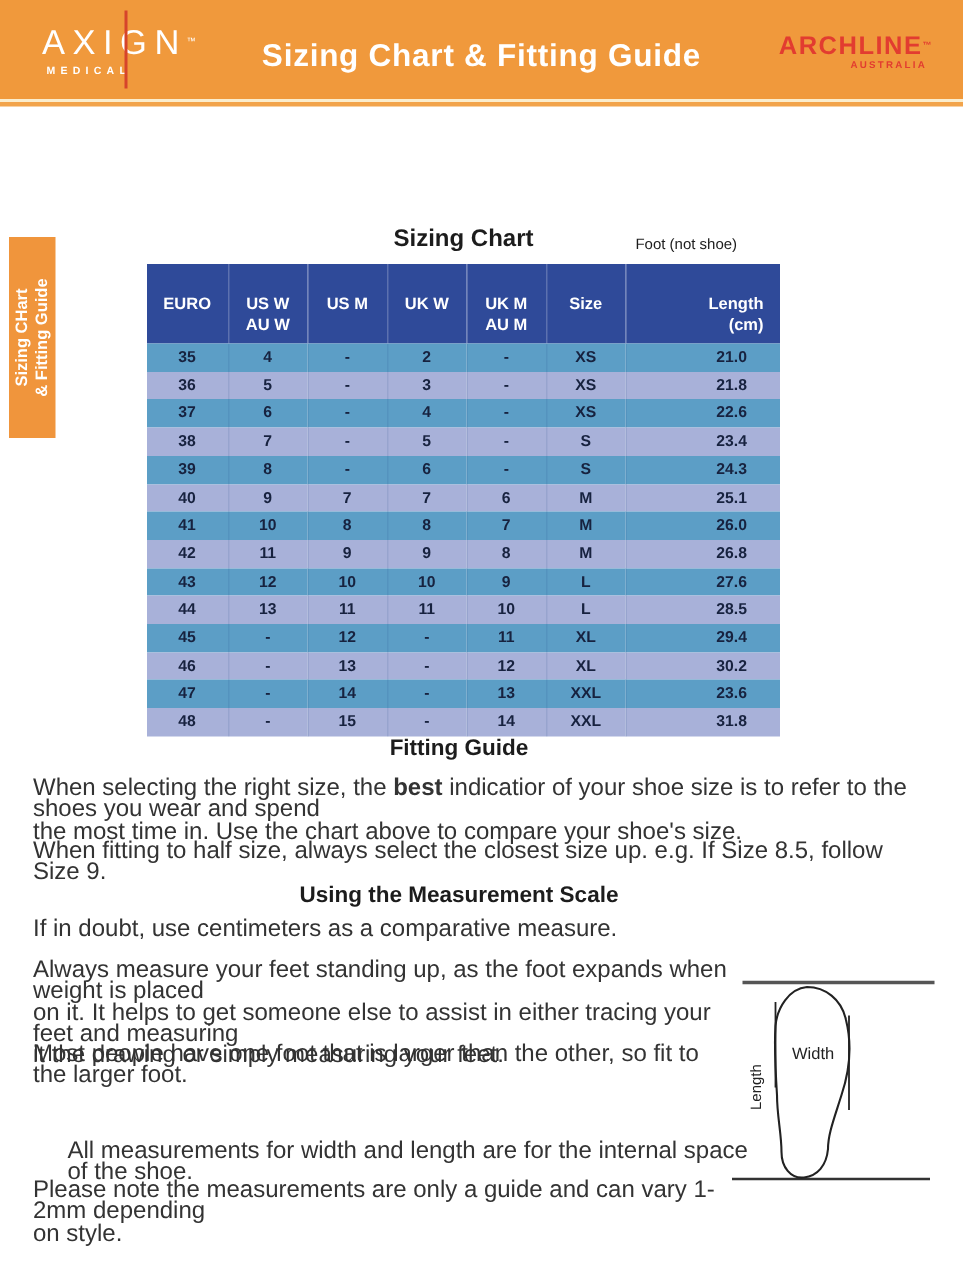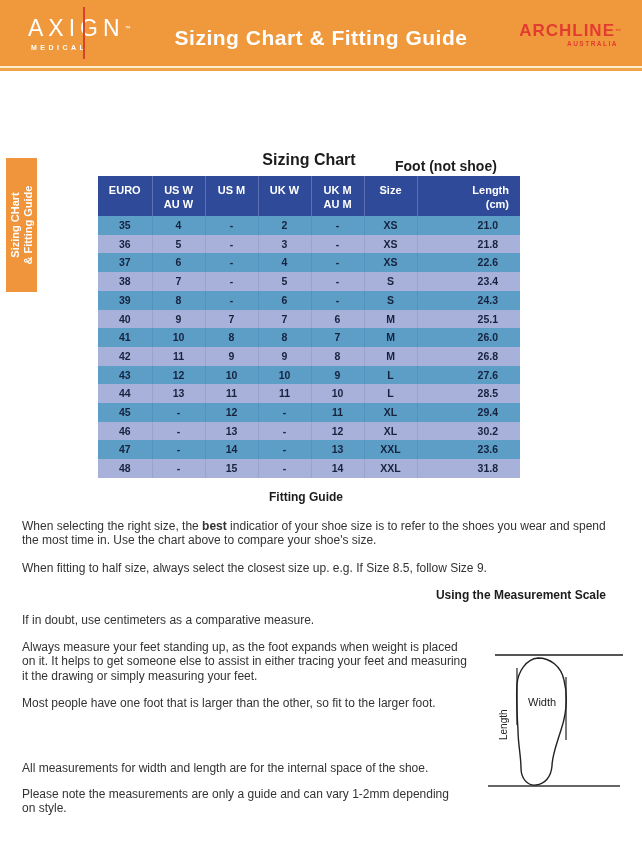--- a/index.html
+++ b/index.html
@@ -30,44 +30,44 @@
 
   
   .side-tab { position:absolute; left:6px; top:158px; width:31px; height:134px; background:#F0953C;
     display:flex; align-items:center; justify-content:center; }
   .side-tab-label { transform:rotate(-90deg); width:134px; flex:none; text-align:center;
     color:#fff; font-size:11px; font-weight:bold; line-height:13px; white-space:pre-line; }
 
   
   .chart-title { position:absolute; left:98px; top:151px; width:422px; text-align:center;
     font-size:16px; font-weight:bold; color:#1c1c1c; }
-  .foot-note { position:absolute; left:395px; top:158px; width:125px; text-align:left;
-    font-size:14px; font-weight:bold; color:#1c1c1c; }
+  .foot-note { position:absolute; left:395px; top:158px; width:125px; text-align:center;
+    font-size:10px; font-weight:normal; color:#1c1c1c; }
 
   .size-table { position:absolute; left:98px; top:176px; width:422px;
     border-collapse:collapse; table-layout:fixed; }
   .size-table col.c0 { width:54px; }
   .size-table col.c1, .size-table col.c2, .size-table col.c3,
   .size-table col.c4, .size-table col.c5 { width:53px; }
   .size-table col.c6 { width:103px; }
   .size-table th { background:#2F4A99; color:#fff; font-size:11px; font-weight:bold;
-    white-space:pre-line; line-height:13.5px; padding:8px 0 5px 0; text-align:center; vertical-align:top; }
+    white-space:pre-line; line-height:13.5px; padding:21px 0 5px 0; text-align:center; vertical-align:top; }
   .size-table th:not(:first-child) { border-left:1px solid rgba(255,255,255,0.22); }
   .size-table th.len { text-align:right; padding-right:11px; }
   .size-table td { height:18.7px; font-size:10.5px; font-weight:bold; color:#17223f;
     text-align:center; padding:0; line-height:18.7px; }
   .size-table td:not(:first-child) { border-left:1px solid rgba(35,70,130,0.12); }
   .size-table td.len { text-align:right; padding-right:22px; }
   .size-table tbody tr:nth-child(odd)  { background:#5C9EC6; }
   .size-table tbody tr:nth-child(even) { background:#A8B1D9; }
 
   
   .sec-heading { position:absolute; left:6px; width:600px; text-align:center;
-    font-size:12px; font-weight:bold; color:#1c1c1c; }
-  .para { position:absolute; left:22px; color:#333; font-size:12px; line-height:14.3px; white-space:pre-line; }
+    font-size:15px; font-weight:bold; color:#1c1c1c; }
+  .para { position:absolute; left:22px; color:#333; font-size:16px; line-height:14.3px; white-space:pre-line; }
 
   
   .foot-diagram { position:absolute; left:485px; top:645px; }
 </style>
 </head>
 <body>
 
 <div class="page">
 
   <div class="header-band"></div>
@@ -249,28 +249,28 @@
       </tbody>
   </table>
 
   <div class="sec-heading" style="top:490px;">Fitting Guide</div>
 
   <div class="para" style="top:519px; width:602px;"><span>When selecting the right size, the </span><b>best</b><span> indicatior of your shoe size is to refer to the shoes you wear and spend
 the most time in. Use the chart above to compare your shoe's size.</span></div>
 
   <div class="para" style="top:561px; width:602px;">When fitting to half size, always select the closest size up. e.g. If Size 8.5, follow Size 9.</div>
 
-  <div class="sec-heading" style="top:588px;text-align:right;">Using the Measurement Scale</div>
+  <div class="sec-heading" style="top:588px;">Using the Measurement Scale</div>
 
   <div class="para" style="top:613px; width:470px;">If in doubt, use centimeters as a comparative measure.</div>
   <div class="para" style="top:640px; width:470px;">Always measure your feet standing up, as the foot expands when weight is placed
 on it. It helps to get someone else to assist in either tracing your feet and measuring
 it the drawing or simply measuring your feet.</div>
   <div class="para" style="top:696px; width:470px;">Most people have one foot that is larger than the other, so fit to the larger foot.</div>
-  <div class="para" style="top:761px; width:470px;">All measurements for width and length are for the internal space of the shoe.</div>
+  <div class="para" style="top:761px; width:470px;margin-left:23px;">All measurements for width and length are for the internal space of the shoe.</div>
   <div class="para" style="top:787px; width:470px;">Please note the measurements are only a guide and can vary 1-2mm depending
 on style.</div>
 
   <svg class="foot-diagram" width="152" height="150" viewBox="0 0 152 150">
 
     <line x1="10" y1="10" x2="138" y2="10" stroke="#555" stroke-width="2.2"></line>
     <line x1="3" y1="141" x2="135" y2="141" stroke="#333" stroke-width="1.6"></line>
 
     <path d="M 53,13
              C 65,13 76,21 79,35

